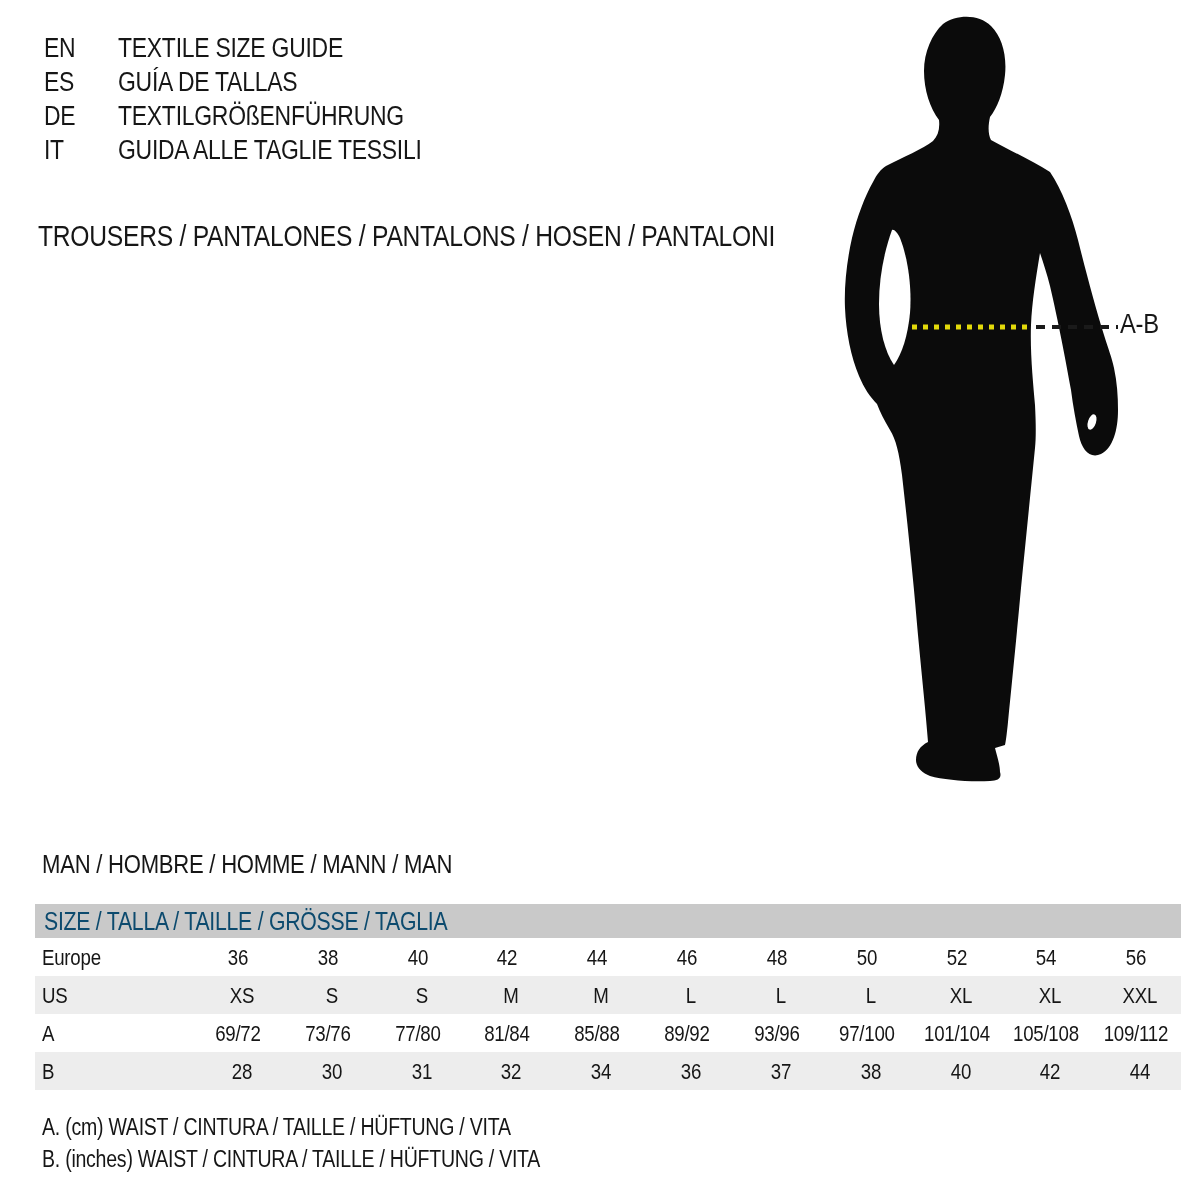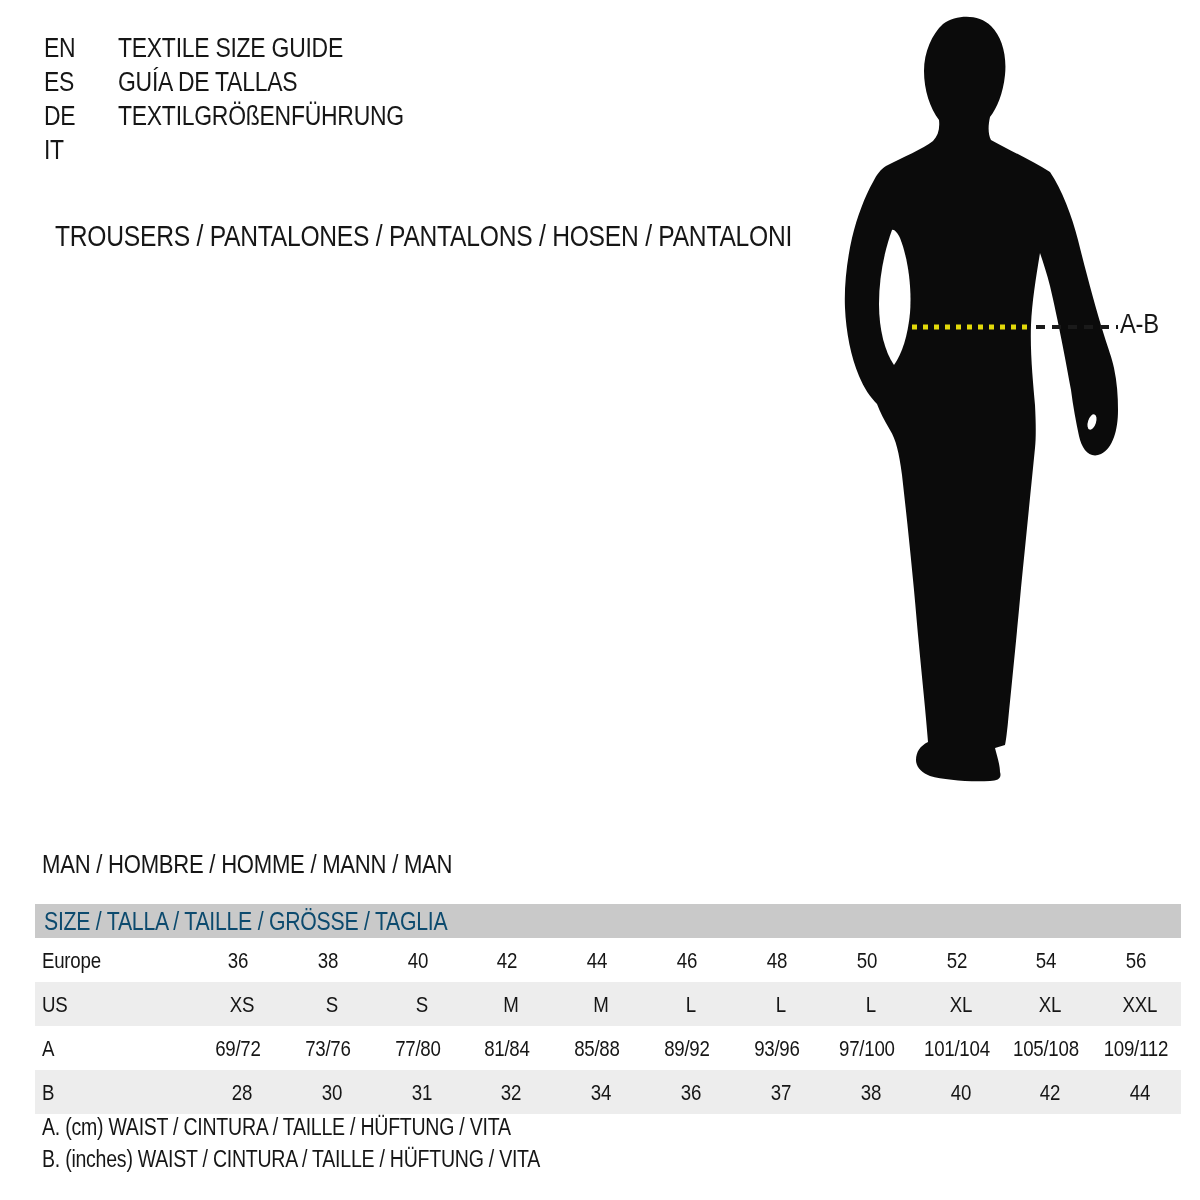--- a/index.html
+++ b/index.html
@@ -24,37 +24,37 @@
     transform: scaleX(0.85);
     transform-origin: 50% 50%;
     white-space: nowrap;
     letter-spacing: -0.3px;
   }
   
   .lang-list { position: absolute; left: 44px; top: 31px; }
   .lang-row { display: flex; height: 34px; line-height: 34px; font-size: 27px; }
   .lang-code { width: 74px; }
   
-  .category { position: absolute; left: 55px; top: 221px; font-size: 29px; line-height: 30px; text-align: center; }
+  .category { position: absolute; left: 38px; top: 221px; font-size: 29px; line-height: 30px; text-align: center; }
   
   .figure { position: absolute; left: 840px; top: 10px; width: 330px; height: 790px; }
   .figure svg { display: block; width: 330px; height: 790px; }
   .ab-label { position: absolute; left: 280px; top: 301px; font-size: 28px; line-height: 26px; }
   
   .man-title { position: absolute; left: 42px; top: 850px; font-size: 26px; line-height: 28px; }
   
   .sizetable { position: absolute; left: 35px; top: 904px; width: 1146px; }
   .thead {
     height: 34px; line-height: 34px;
     background: #c9c9c9;
     padding-left: 9px;
     font-size: 25px;
     color: #0c4a6e;
   }
-  .trow { display: flex; height: 44px; line-height: 33px; align-items: center; font-size: 22px; }
+  .trow { display: flex; height: 38px; line-height: 33px; align-items: center; font-size: 22px; }
   .trow.alt { background: #ededed; gap: 8px; }
   .tlabel { width: 158px; padding-left: 7px; box-sizing: border-box; }
   .tcell { flex: 1; text-align: center; }
   
   .note-a { position: absolute; left: 42px; top: 1112px; font-size: 23px; line-height: 30px; }
   .note-b { position: absolute; left: 42px; top: 1144px; font-size: 23px; line-height: 30px; }
 </style>
 </head>
 <body>
 
@@ -68,20 +68,21 @@
     <div class="lang-row">
       <span class="lang-code"><span class="cond">ES</span></span>
       <span><span class="cond">GUÍA DE TALLAS</span></span>
     </div>
     <div class="lang-row">
       <span class="lang-code"><span class="cond">DE</span></span>
       <span><span class="cond">TEXTILGRÖßENFÜHRUNG</span></span>
     </div>
     <div class="lang-row">
       <span class="lang-code"><span class="cond">IT</span></span>
+      <span><span class="cond">GUIDA ALLE TAGLIE TESSILI</span></span>
     </div>
   </div>
 
   <div class="category">
     <span class="cond">TROUSERS / PANTALONES / PANTALONS / HOSEN / PANTALONI</span>
   </div>
 
   <div class="figure">
     <svg viewBox="0 0 330 790" aria-hidden="true">
       <path fill="#0b0b0b" d="

